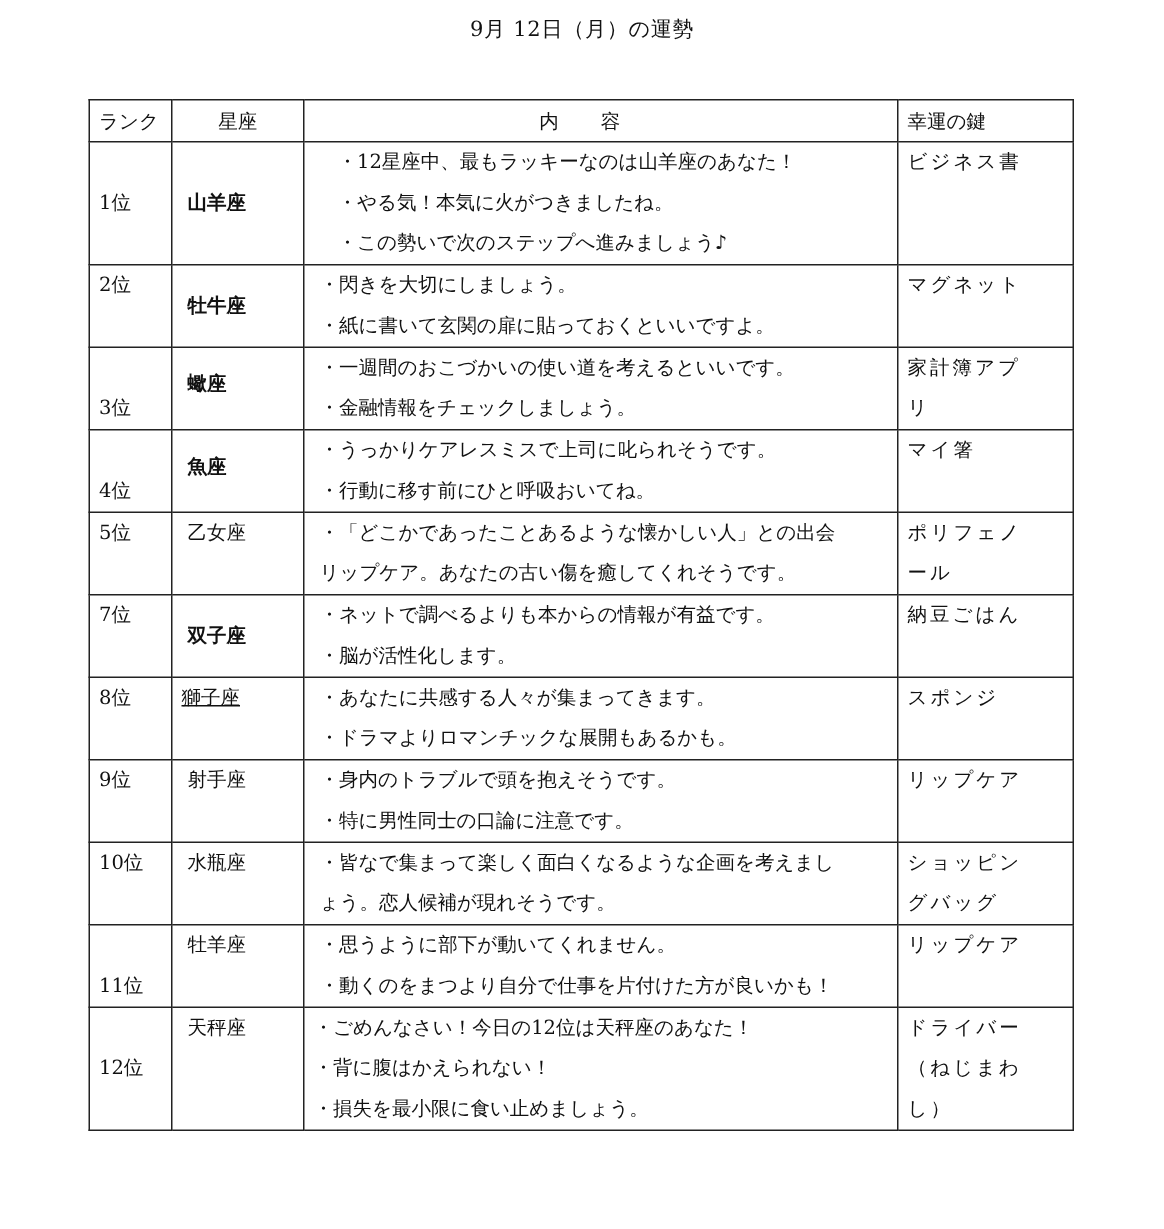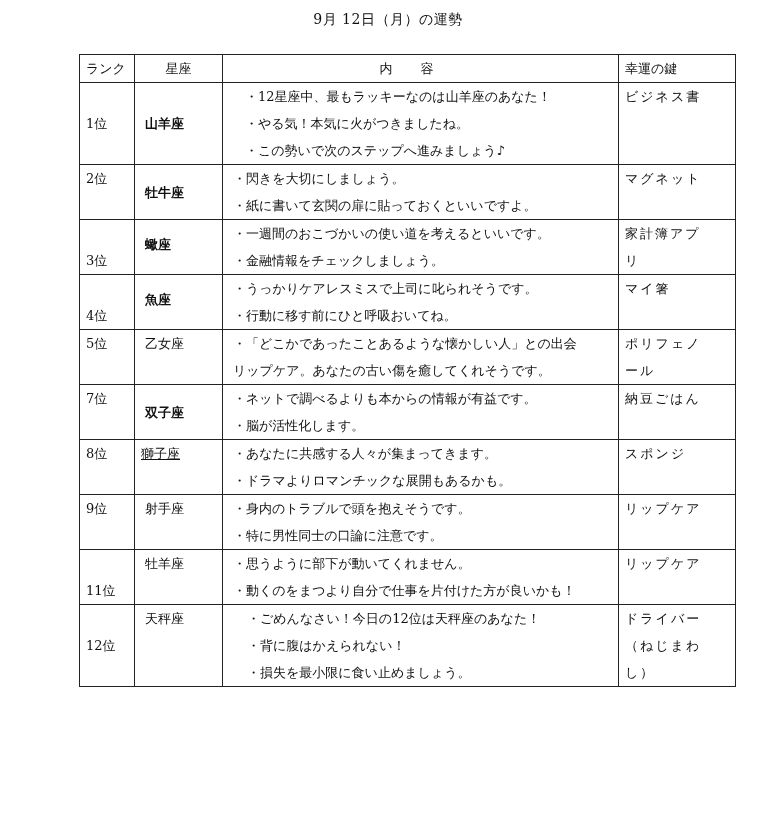--- a/index.html
+++ b/index.html
@@ -1,18 +1,18 @@
 <!DOCTYPE html>
 <html><head>
 <meta charset="utf-8">
 <style>
   html, body { margin:0; padding:0; background:#ffffff; }
   body { width:776px; height:819px; position:relative; font-family:"DejaVu Serif", "Liberation Serif", serif; color:#111; font-size:13px; }
   .title { position:absolute; top:11px; left:0; width:776px; text-align:center; font-size:14px; letter-spacing:0.5px; }
-  table { position:absolute; left:59px; top:54px; border-collapse:collapse; table-layout:fixed; width:656px;margin-left:20px; }
+  table { position:absolute; left:59px; top:66px; border-collapse:collapse; table-layout:fixed; width:656px; }
   td, th { border:1px solid #222; padding:0 6px; vertical-align:top; font-weight:normal; font-size:13px; }
   th { height:27px; vertical-align:middle; text-align:left; }
   th.c { text-align:center; }
   th.content-h { text-align:center; letter-spacing:28px; }
   .line { height:27px; line-height:27px; white-space:nowrap; }
   .bold { font-weight:bold; font-family:"DejaVu Sans", "Liberation Sans", sans-serif; }
   .lucky .line { letter-spacing:2px; }
 </style>
 </head>
 <body>
@@ -153,41 +153,57 @@
         <td style="padding-left: 10px;">
           <div class="line">・身内のトラブルで頭を抱えそうです。</div>
           <div class="line">・特に男性同士の口論に注意です。</div>
         </td>
         <td class="lucky">
           <div class="line">リップケア</div>
         </td>
       </tr>
       <tr style="height: 54px;">
         <td>
+          <div class="line" style="margin-top: 0px;">10位</div>
+        </td>
+        <td style="padding-left: 10px;">
+          <div class="line" style="margin-top: 0px;">水瓶座</div>
+        </td>
+        <td style="padding-left: 10px;">
+          <div class="line">・皆なで集まって楽しく面白くなるような企画を考えまし</div>
+          <div class="line">ょう。恋人候補が現れそうです。</div>
+        </td>
+        <td class="lucky">
+          <div class="line">ショッピン</div>
+          <div class="line">グバッグ</div>
+        </td>
+      </tr>
+      <tr style="height: 54px;">
+        <td>
           <div class="line" style="margin-top: 27px;">11位</div>
         </td>
         <td style="padding-left: 10px;">
           <div class="line" style="margin-top: 0px;">牡羊座</div>
         </td>
         <td style="padding-left: 10px;">
           <div class="line">・思うように部下が動いてくれません。</div>
           <div class="line">・動くのをまつより自分で仕事を片付けた方が良いかも！</div>
         </td>
         <td class="lucky">
           <div class="line">リップケア</div>
         </td>
       </tr>
       <tr style="height: 80px;">
         <td>
           <div class="line" style="margin-top: 27px;">12位</div>
         </td>
         <td style="padding-left: 10px;">
           <div class="line" style="margin-top: 0px;">天秤座</div>
         </td>
-        <td style="padding-left: 24px;">
+        <td style="padding-left: 6px;">
           <div class="line">・ごめんなさい！今日の12位は天秤座のあなた！</div>
           <div class="line">・背に腹はかえられない！</div>
           <div class="line">・損失を最小限に食い止めましょう。</div>
         </td>
         <td class="lucky">
           <div class="line">ドライバー</div>
           <div class="line">（ねじまわ</div>
           <div class="line">し）</div>
         </td>
       </tr>

